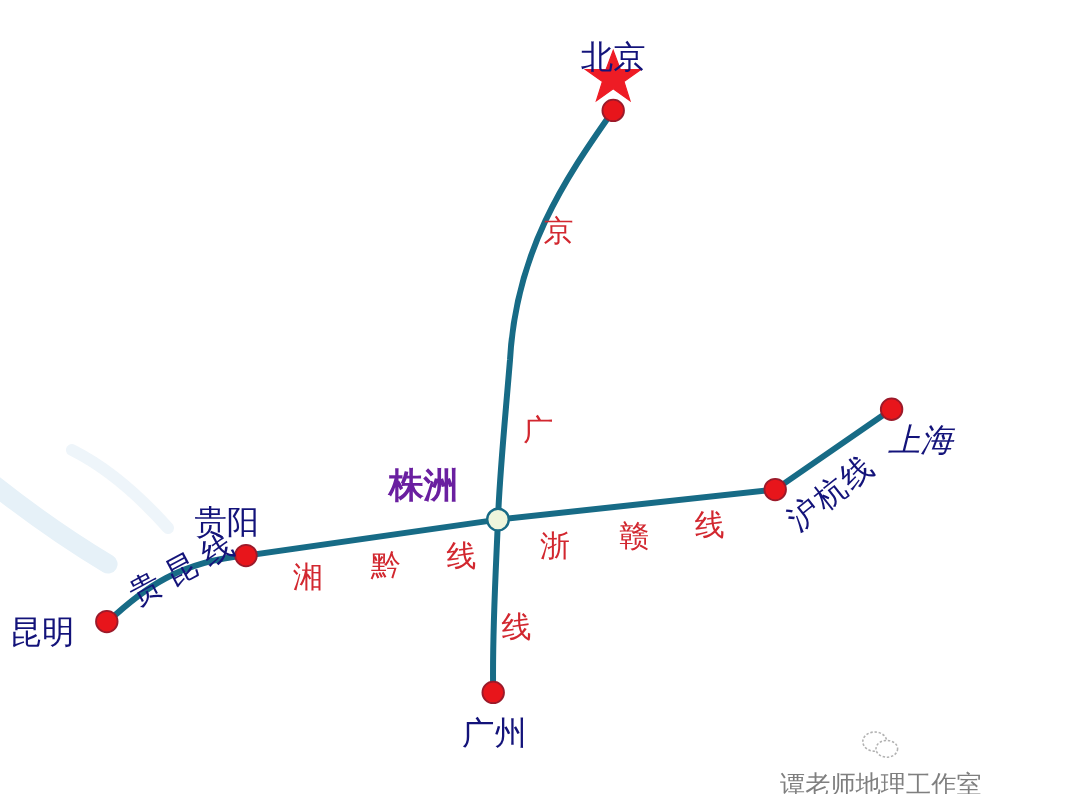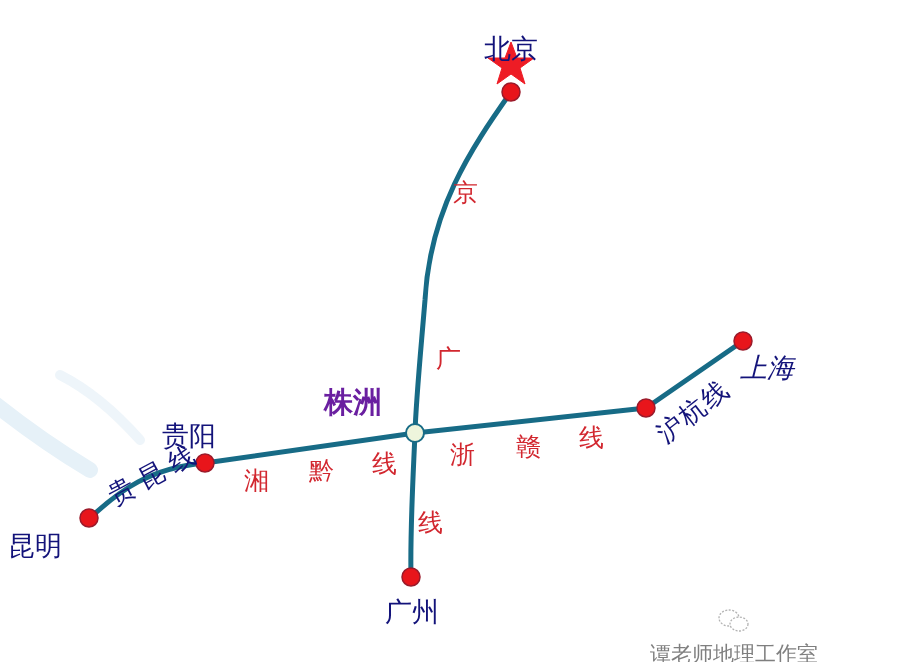--- a/index.html
+++ b/index.html
@@ -41,23 +41,23 @@
   <circle cx="205" cy="463" r="9" fill="#e8151b" stroke="#9b1a2a" stroke-width="1.5"></circle>
   <circle cx="89" cy="518" r="9" fill="#e8151b" stroke="#9b1a2a" stroke-width="1.5"></circle>
   <circle cx="415" cy="433" r="9" fill="#eef5dc" stroke="#176b86" stroke-width="2"></circle>
 
   <polygon points="511,42 517,58 534,58 520,68 525,84 511,74 497,84 502,68 488,58 505,58" fill="#ee1c25" stroke="#ee1c25" stroke-width="1"></polygon>
 </svg>
 
 <div class="lbl city" style="left:484px; top:12px;margin-top:23px;">北京</div>
 <div class="lbl city" style="left:740px; top:354px;font-style:italic;">上海</div>
 <div class="lbl city" style="left:385px; top:598px;text-align:center;">广州</div>
-<div class="lbl city" style="left:8px; top:532px;">昆明</div>
+<div class="lbl city" style="left:8px; top:514px;font-family:Liberation Serif, serif;">昆明</div>
 <div class="lbl city" style="left:162px; top:422px;">贵阳</div>
-<div class="lbl hub" style="left:324px; top:390px;font-family:Liberation Mono, monospace;">株洲</div>
+<div class="lbl hub" style="left:324px; top:390px;">株洲</div>
 
 <div class="lbl line-red" style="left:453px; top:180px;">京</div>
 <div class="lbl line-red" style="left:436px; top:346px;">广</div>
 <div class="lbl line-red" style="left:418px; top:510px;">线</div>
 
 <div class="lbl line-red" style="left:244px; top:468px;">湘</div>
 <div class="lbl line-red" style="left:309px; top:458px;">黔</div>
 <div class="lbl line-red" style="left:372px; top:451px;">线</div>
 
 <div class="lbl line-red" style="left:450px; top:442px;">浙</div>

